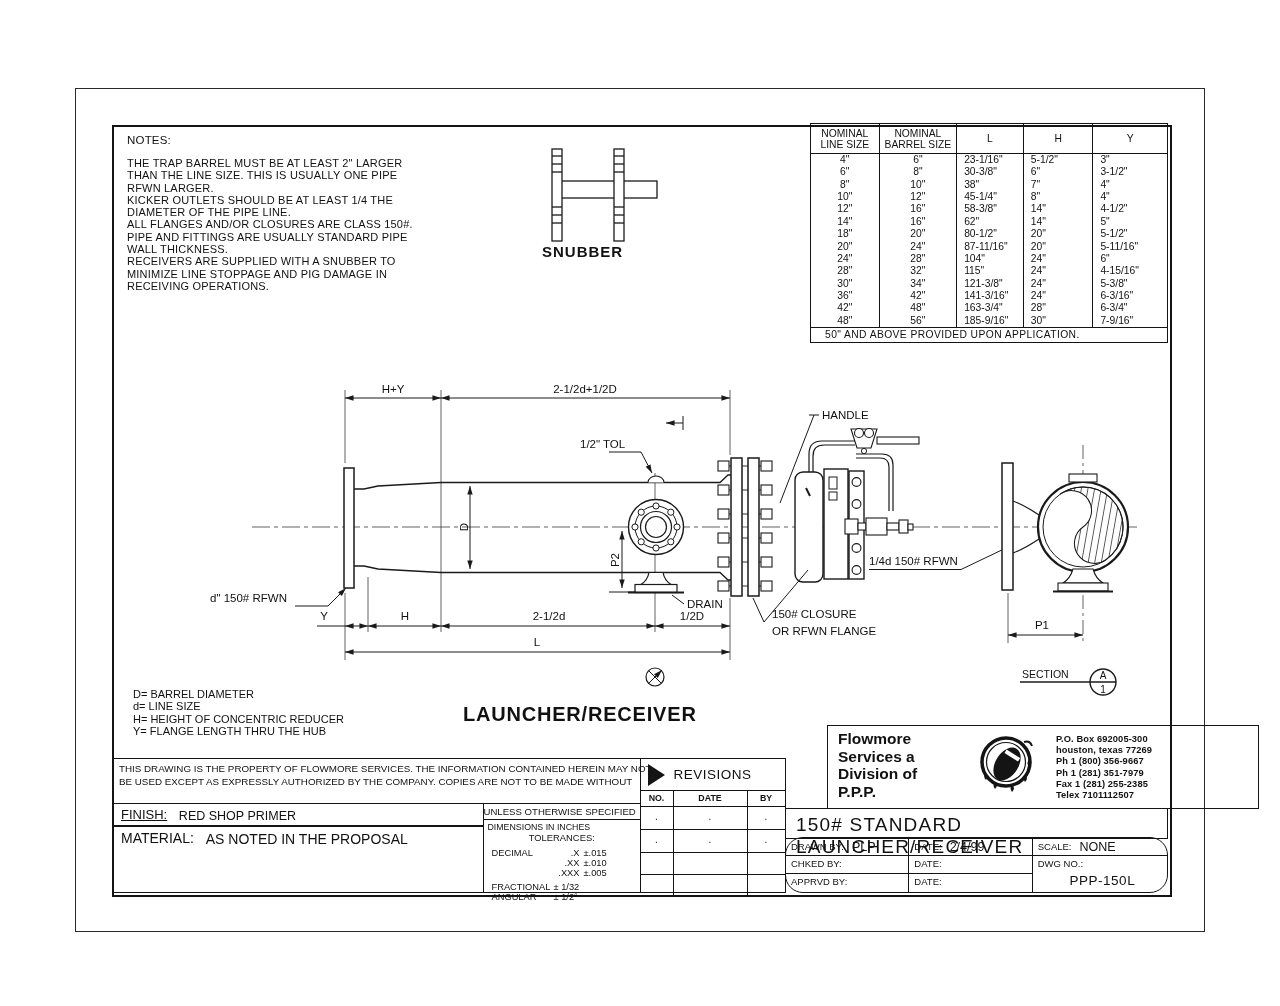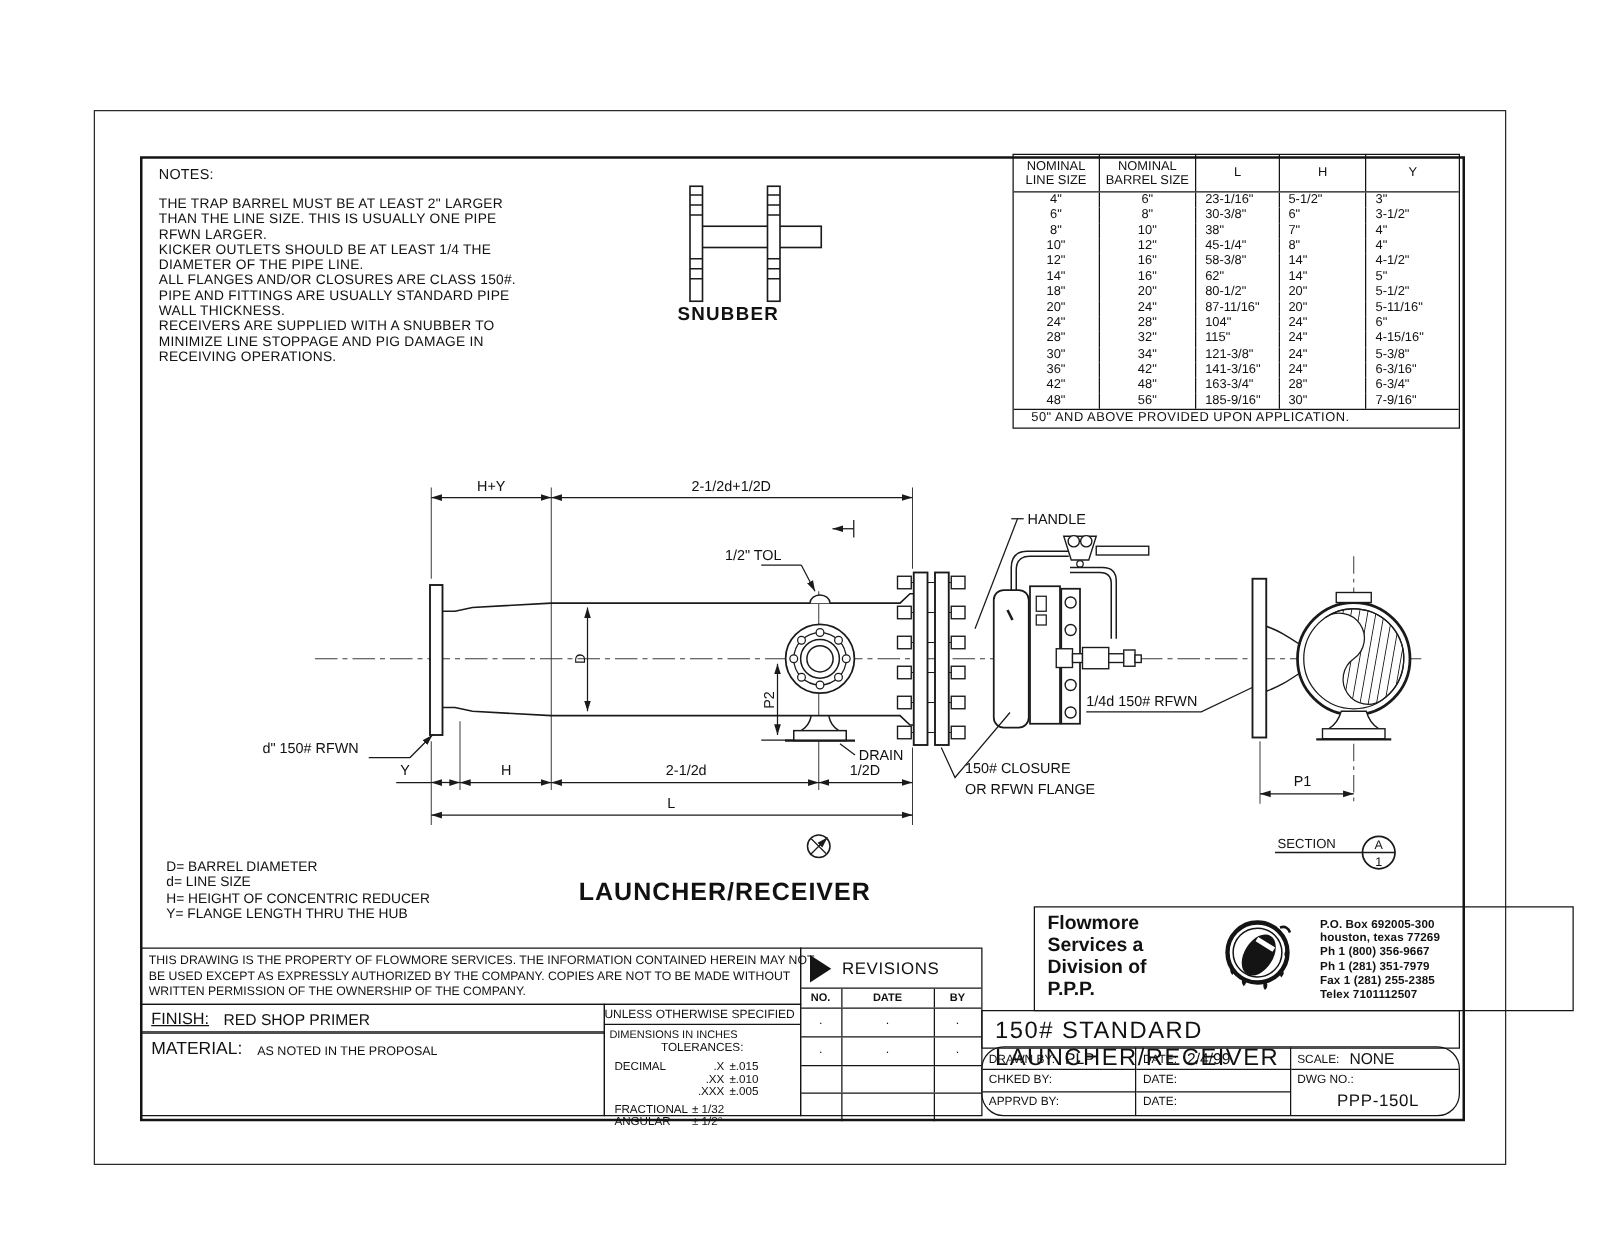--- a/index.html
+++ b/index.html
@@ -459,31 +459,30 @@
     </div>
 </div>
 
 <div class="abs main-caption">LAUNCHER/RECEIVER</div>
 
 <div class="box disclaimer">
   <div>
 
   <div class="note-line">THIS DRAWING IS THE PROPERTY OF FLOWMORE SERVICES.   THE INFORMATION CONTAINED HEREIN MAY NOT</div>
       <div class="note-line">BE USED EXCEPT AS EXPRESSLY AUTHORIZED BY THE COMPANY. COPIES ARE NOT TO BE MADE WITHOUT</div>
-      <div class="note-line">WRITTEN PERMISSION OF THE OWNERSHIP OF THE COMPANY.</div>
     </div>
 </div>
 
 <div class="box finish">
   <span class="lbl">FINISH:</span>
   <span class="tb-val" style="font-size:12.5px">RED SHOP PRIMER</span>
 </div>
 <div class="box material">
   <span>MATERIAL:</span>
-  <span class="tb-val" style="font-size:10px">AS NOTED IN THE PROPOSAL</span>
+  <span class="tb-val" style="font-size:14px">AS NOTED IN THE PROPOSAL</span>
 </div>
 
 <div class="box tolbox">
   <div class="tol-unless">UNLESS OTHERWISE SPECIFIED</div>
   <div class="tol-dims">DIMENSIONS IN INCHES</div>
   <div class="tol-tols">TOLERANCES:</div>
   <div class="tol-row" style="margin-top:5px;">
     <span class="tl">DECIMAL</span>
   </div>
   <div class="dec-rows">

